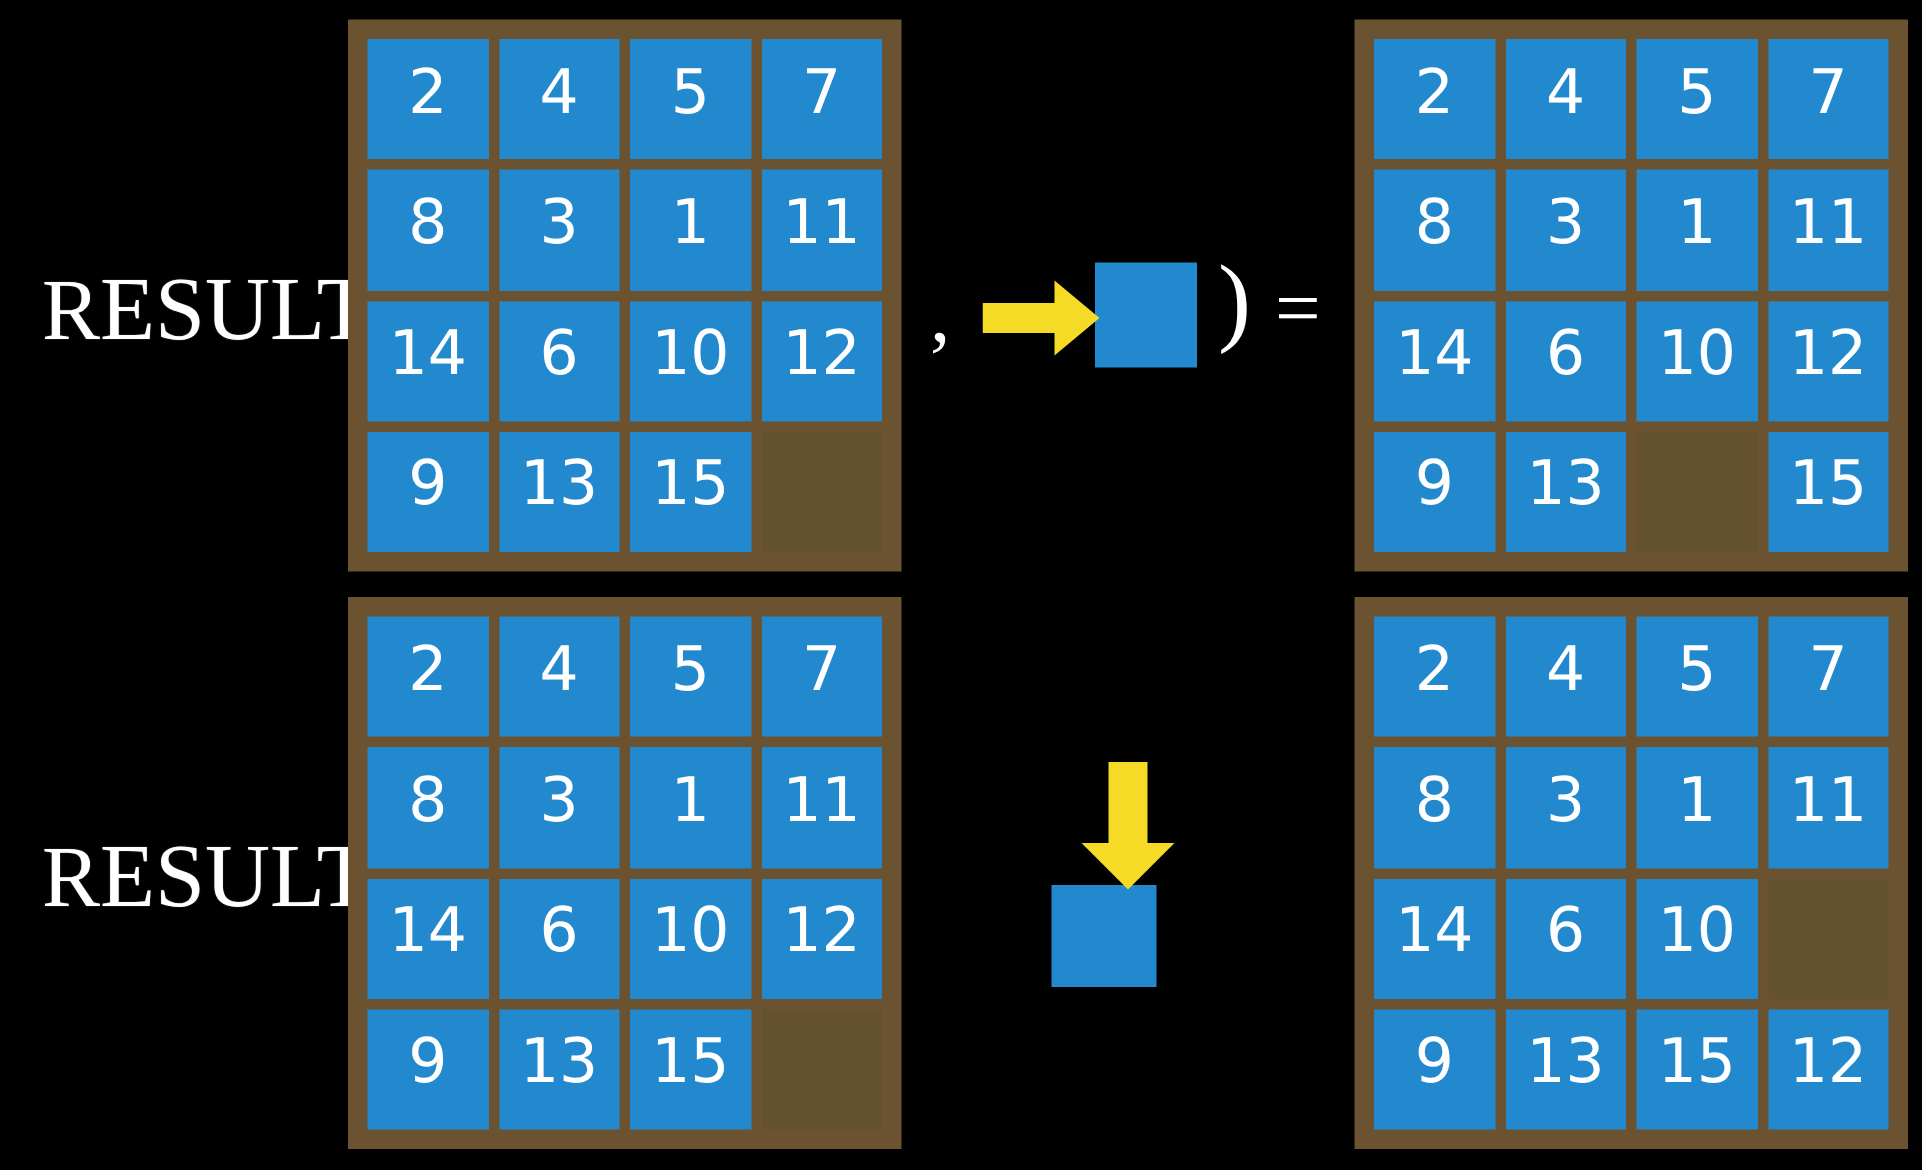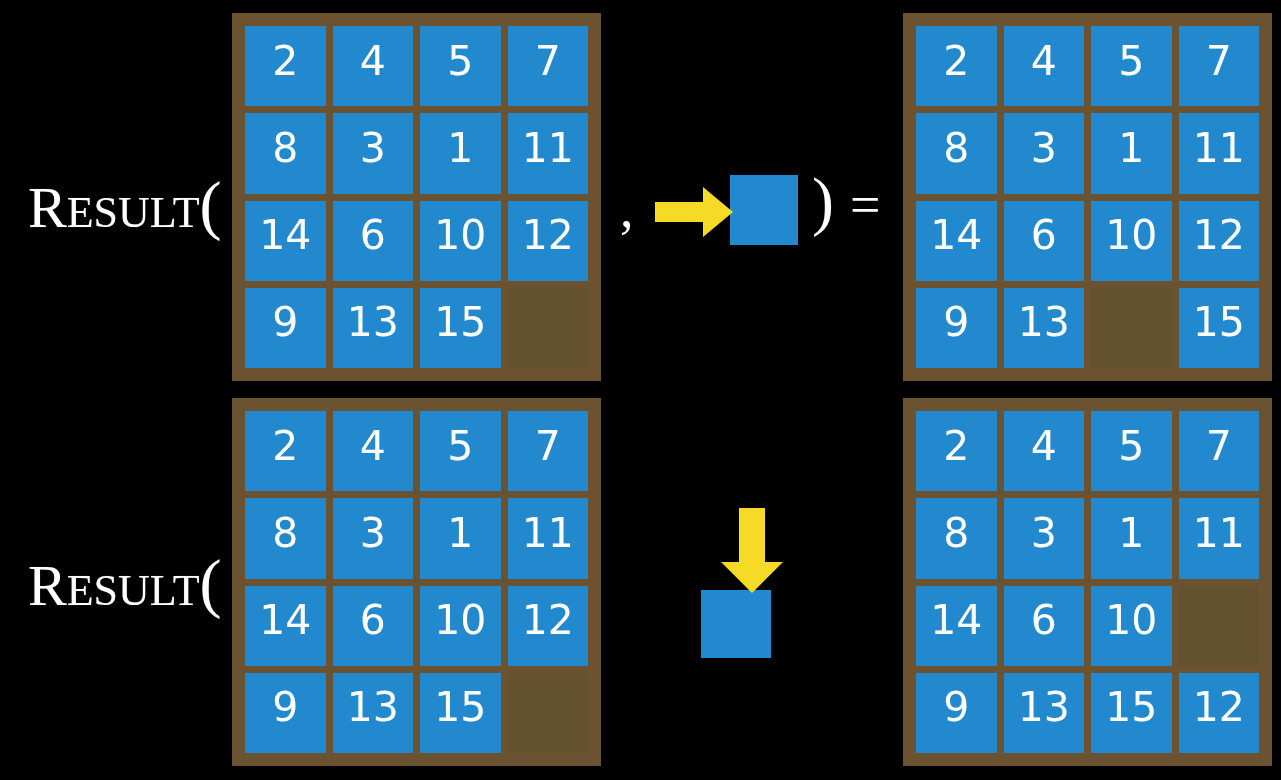--- a/index.html
+++ b/index.html
@@ -39,21 +39,21 @@
     color: #ffffff;
     white-space: nowrap;
     line-height: 1;
     text-shadow: 0 0 1px rgba(255,255,255,0.35);
   }
   .result-label .cap {
     font-size: 58px;
     letter-spacing: 0px;
   }
   .result-label .small {
-    font-size: 44px;
+    font-size: 60px;
     letter-spacing: 0px;
     margin-top: 12px;
   }
   .result-label .paren {
     font-size: 66px;
   }
 
   
   .punct {
     position: absolute;

